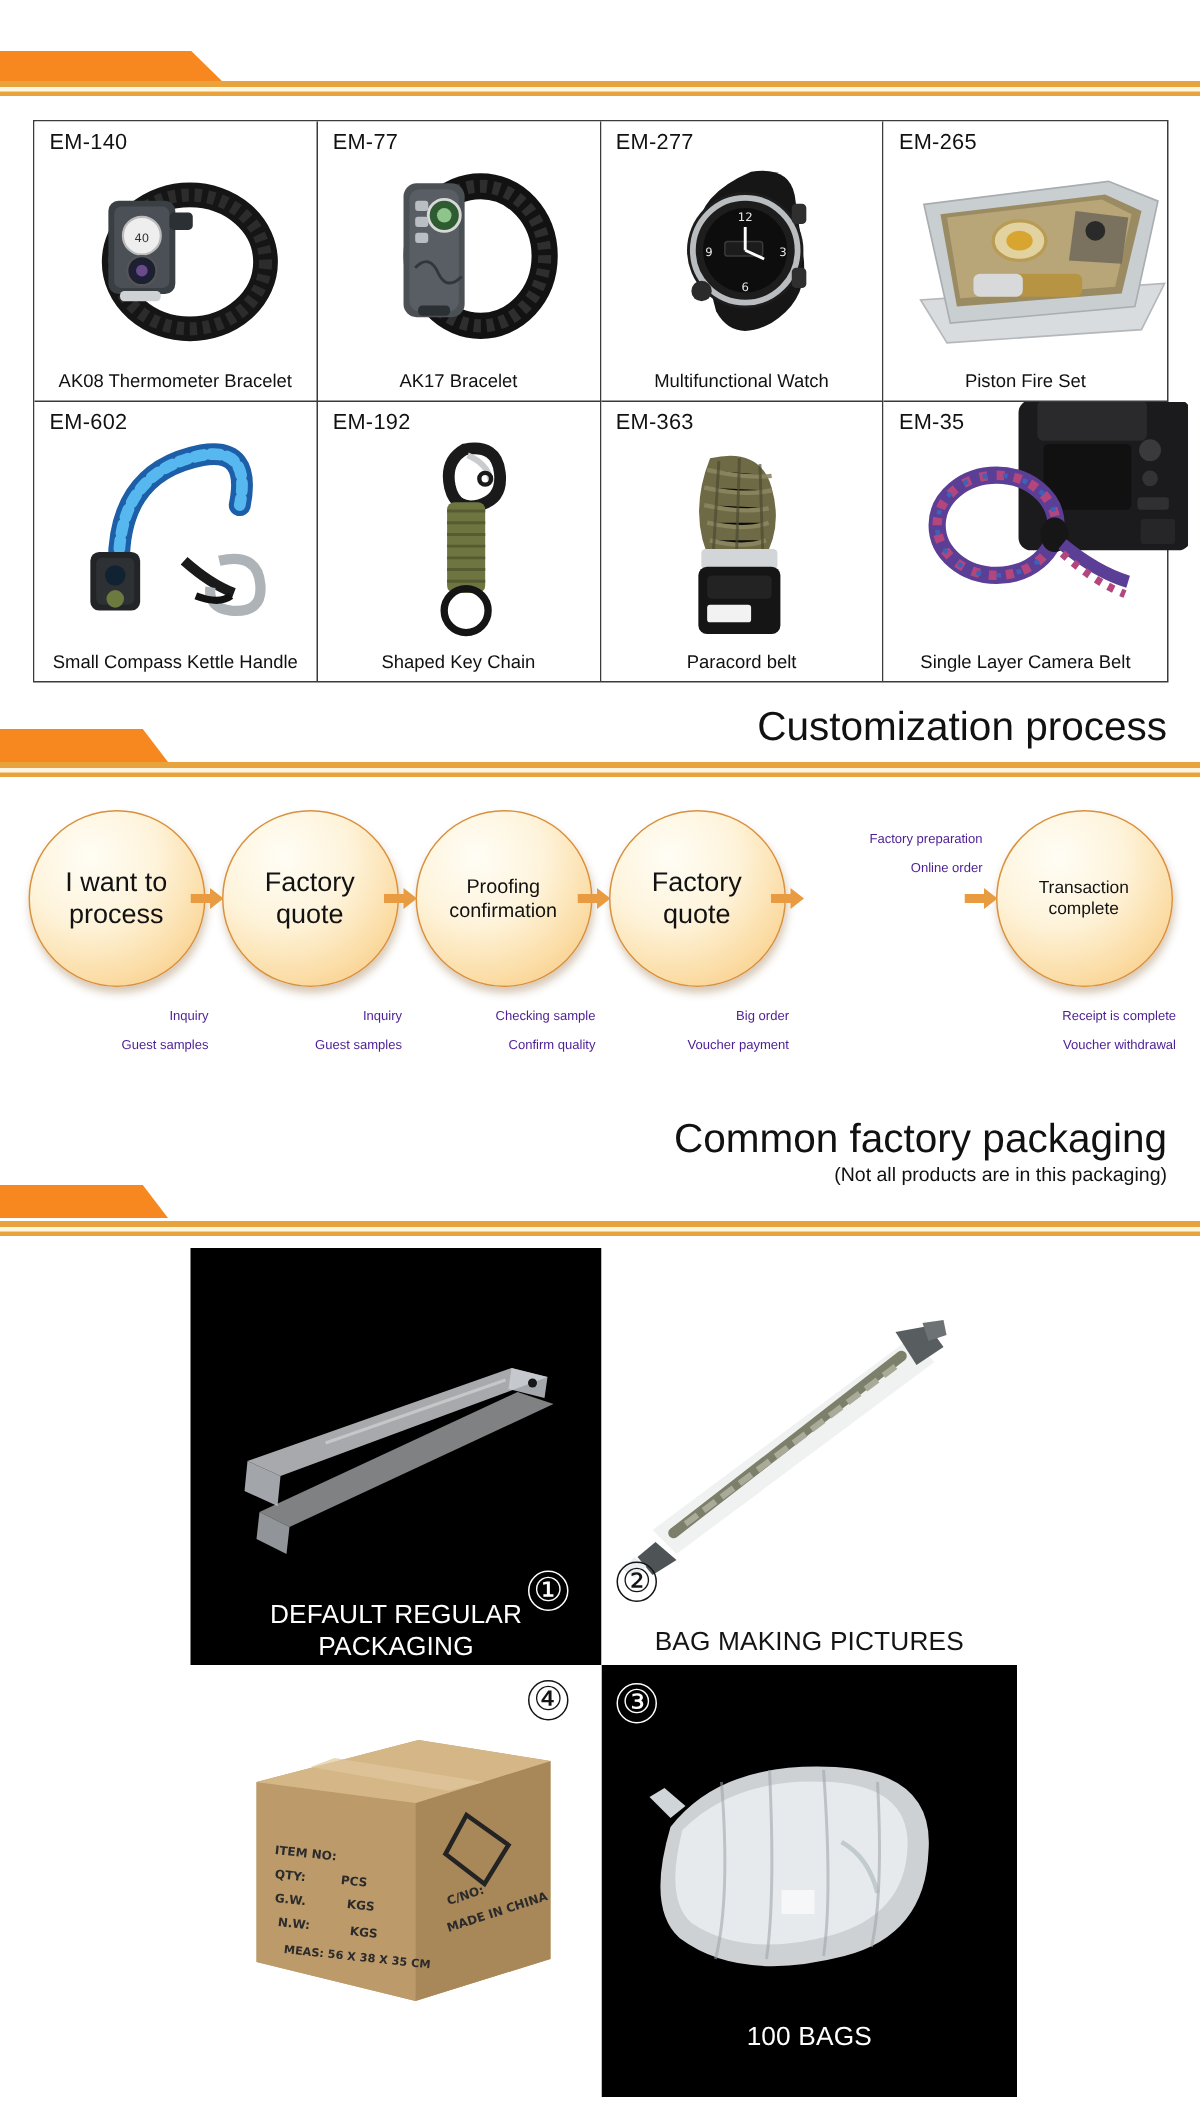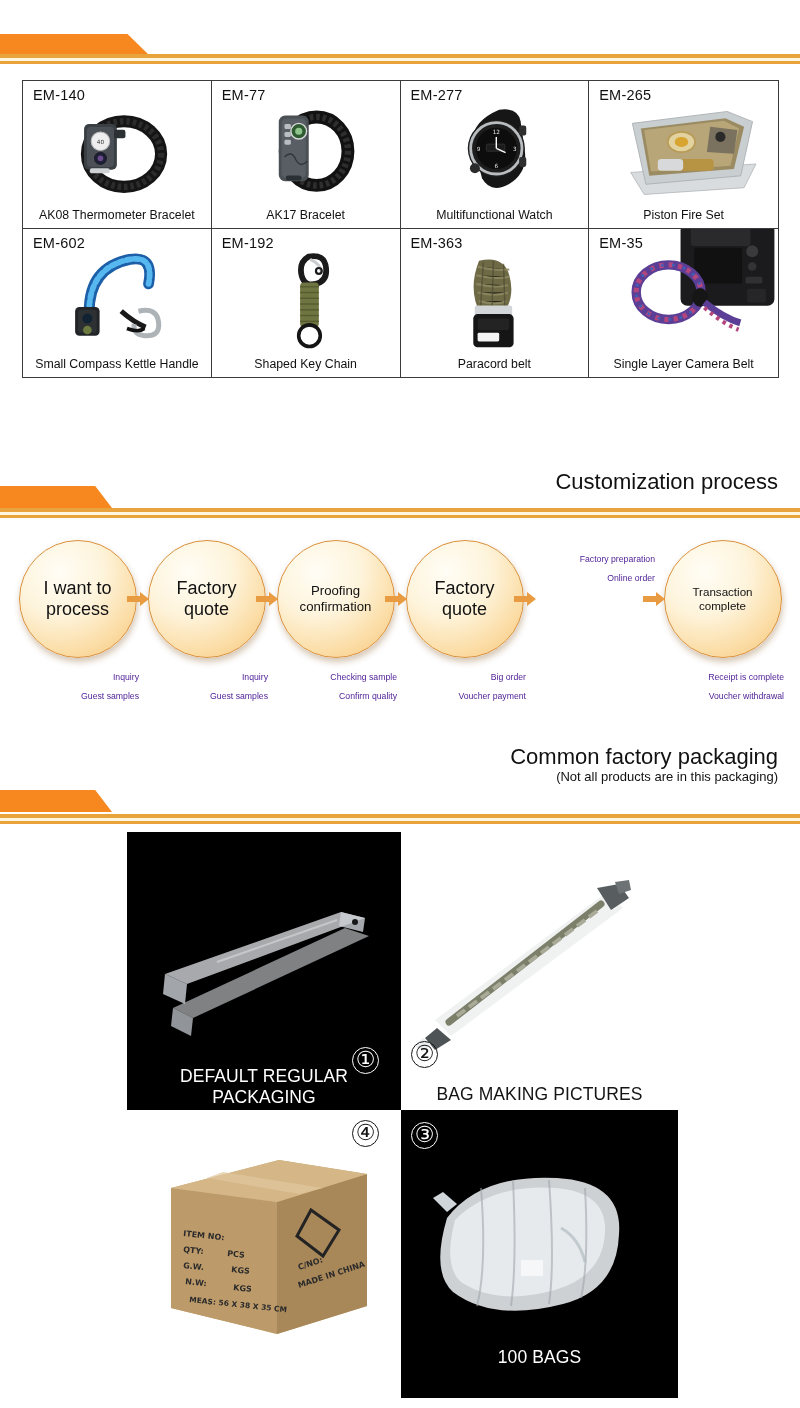--- a/index.html
+++ b/index.html
@@ -27,21 +27,21 @@
     background: #FFF6E0;
   }
   .banner .line-thin {
     position: absolute; left: 0; top: 37px; width: 800px; height: 3px;
     background: #E8A33D;
   }
 
   
   .grid-wrap {
     position: absolute; left: 22px; top: 80px;
-    width: 757px; height: 298px;
+    width: 757px; height: 375px;
     border: 1px solid #3b3b3b;
     display: grid;
     grid-template-columns: repeat(4, 1fr);
     grid-template-rows: repeat(2, 1fr);
     background: #fff;
   }
   .cell {
     position: relative;
     border-right: 1px solid #3b3b3b;
     border-bottom: 1px solid #3b3b3b;
@@ -66,21 +66,21 @@
   }
   .cell.bleed .art { left: -6px; right: -14px; top: 0; bottom: 20px; }
   .art svg { width: 100%; height: 100%; display: block; }
 
   
   .heading {
     position: absolute; right: 22px;
     text-align: right; color: #111;
     font-family: "Liberation Sans", sans-serif;
   }
-  .heading .h1 { font-size: 22px; line-height: 1.1; }
+  .heading .h1 { font-size: 27px; line-height: 1.1; }
   .heading .h2 { font-size: 13px; line-height: 1.25; }
 
   
   .flow { position: absolute; left: 0; top: 540px; width: 800px; height: 180px; }
   .node { position: absolute; top: 0; width: 123px; }
   .bubble {
     position: relative;
     width: 118px; height: 118px; border-radius: 50%;
     border: 1.6px solid #D9903C;
     background: radial-gradient(circle at 34% 26%, #FFFDF5 0%, #FEF4DC 38%, #FBDCA4 72%, #F5C279 100%);

